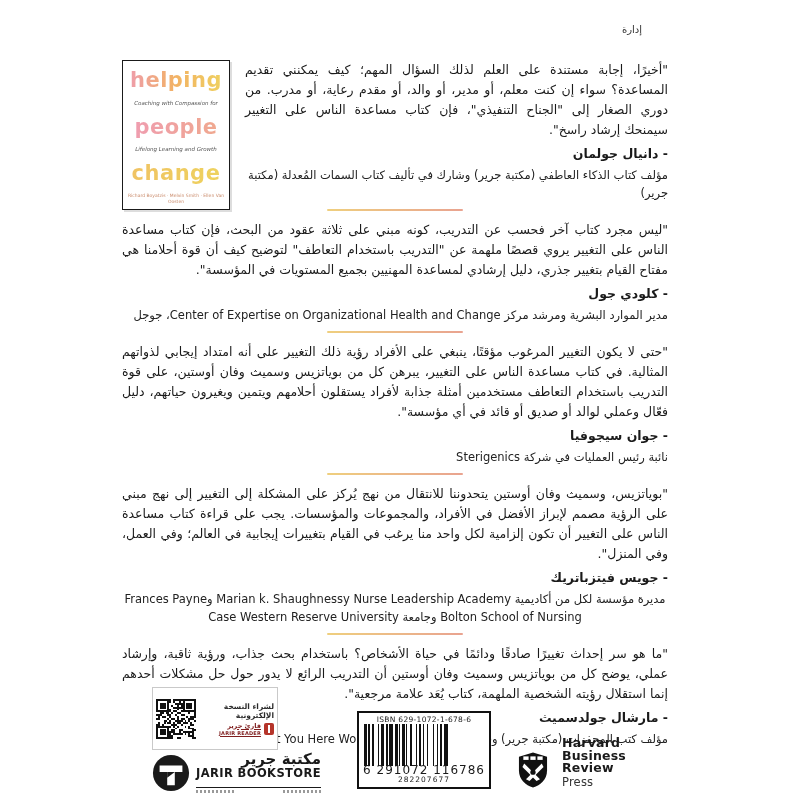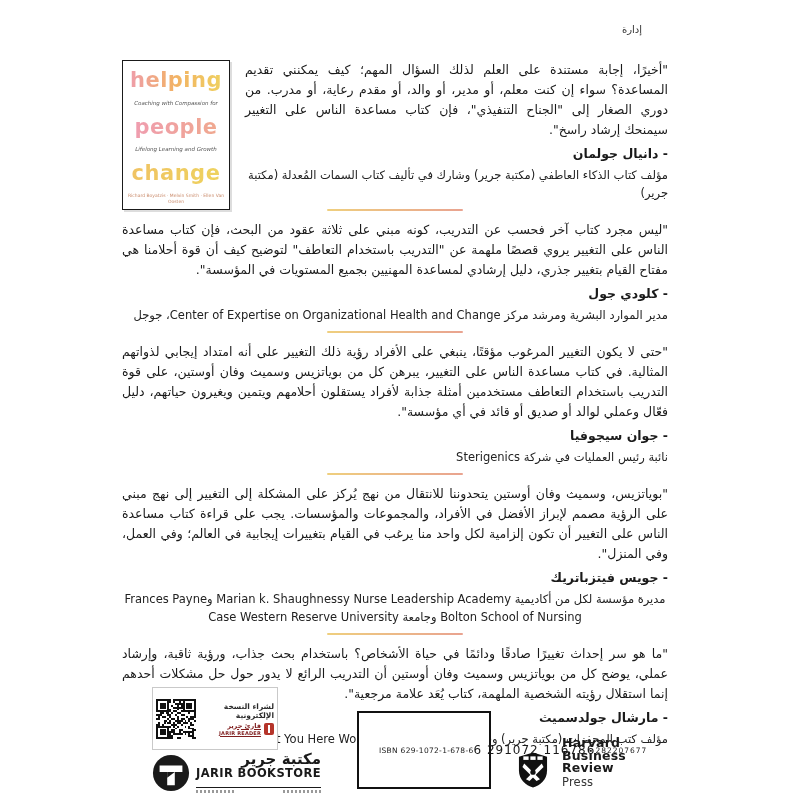--- a/index.html
+++ b/index.html
@@ -57,21 +57,21 @@
     position:absolute;left:152px;top:752px;display:flex;align-items:center;gap:6px;
   }
   .jarir .text{text-align:right;}
   .jarir .ar{font-size:15px;font-weight:bold;direction:rtl;line-height:15px;letter-spacing:1px;}
   .jarir .en{font-size:11.5px;font-weight:bold;letter-spacing:0.4px;line-height:13px;border-bottom:1px solid #1a1a1a;padding-bottom:7px;}
   .jarir .tag{margin-top:2px;display:flex;justify-content:space-between;}
   .jarir .tag i{display:block;width:38px;height:3px;background:repeating-linear-gradient(90deg,#9a9a9a 0 2px,transparent 2px 4px);}
   .barcode{
     position:absolute;left:357px;top:711px;width:134px;height:78px;
     border:2px solid #111;background:#fff;box-sizing:border-box;
-    display:flex;flex-direction:row;align-items:center;padding:2px 20px;
+    display:flex;flex-direction:column;align-items:center;padding:2px 8px;
   }
   .barcode .isbn{font-size:7.5px;letter-spacing:0.3px;white-space:nowrap;}
   .barcode .digits{font-size:12px;letter-spacing:1px;line-height:9px;white-space:nowrap;}
   .barcode .num2{font-size:7.5px;letter-spacing:1px;line-height:9px;}
   .hbr{
     position:absolute;left:518px;top:737px;display:flex;align-items:flex-end;gap:14px;
   }
   .hbr .text{font-weight:bold;font-size:12.5px;line-height:12.5px;letter-spacing:0.2px;}
   .hbr .press{font-weight:normal;font-size:11.5px;color:#333;margin-top:1px;}
 </style>

